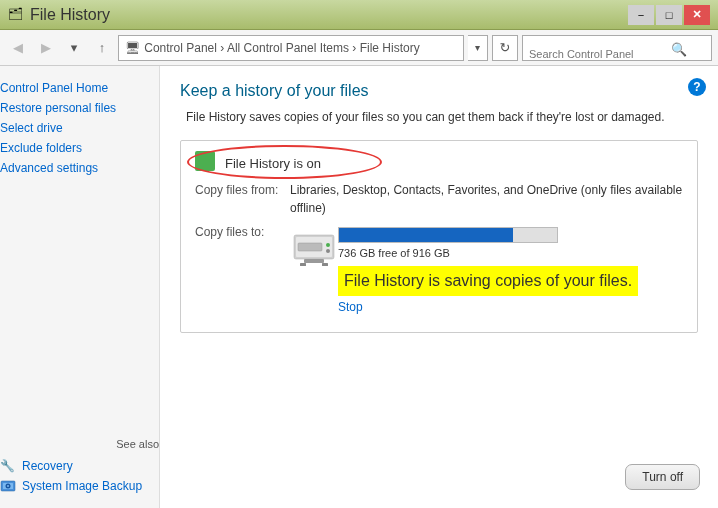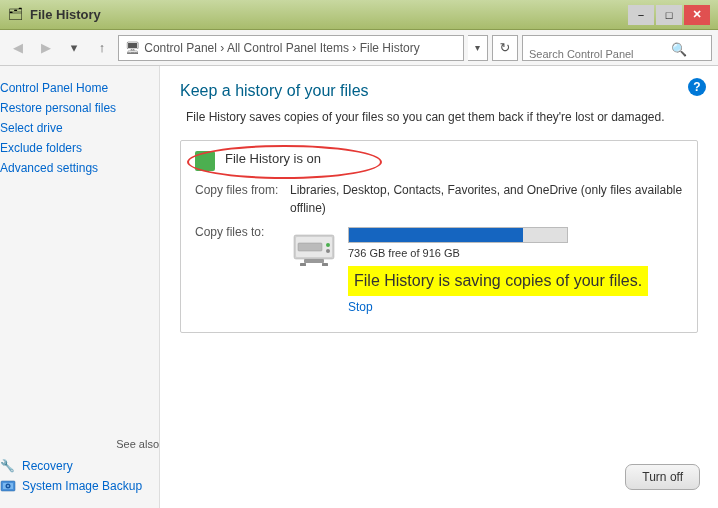--- a/index.html
+++ b/index.html
@@ -25,23 +25,23 @@
     .title-bar-left {
       display: flex;
       align-items: center;
       gap: 6px;
     }
     .title-bar-icon {
       width: 16px;
       height: 16px;
     }
     .title-bar-title {
-      font-size: 13px;
-      color: #333;
-      font-weight: bold;
+      font-size: 16px;
+      color: #333;
+      font-weight: normal;
     }
     .title-bar-buttons {
       display: flex;
       gap: 2px;
     }
     .title-btn {
       width: 26px;
       height: 20px;
       border: none;
       cursor: pointer;
@@ -220,21 +220,21 @@
 
     
     .status-box {
       border: 1px solid #ccc;
       border-radius: 2px;
       padding: 10px 14px;
       margin-bottom: 10px;
     }
     .status-header {
       display: flex;
-      align-items: flex-start;
+      align-items: flex-end;
       gap: 10px;
       margin-bottom: 10px;
       position: relative;
     }
     .status-indicator {
       width: 20px;
       height: 20px;
       background: #4caf50;
       border-radius: 2px;
     }
@@ -264,21 +264,20 @@
       width: 95px;
       color: #555;
       flex-shrink: 0;
     }
     .info-value { color: #333; }
 
     
     .drive-section {
       display: flex;
       align-items: flex-start;
-      gap: 10px;
       margin-top: 4px;
     }
     .drive-icon {
       width: 48px;
       height: 40px;
       flex-shrink: 0;
     }
     .drive-info { flex: 1; }
     .drive-bar-container {
       width: 220px;

